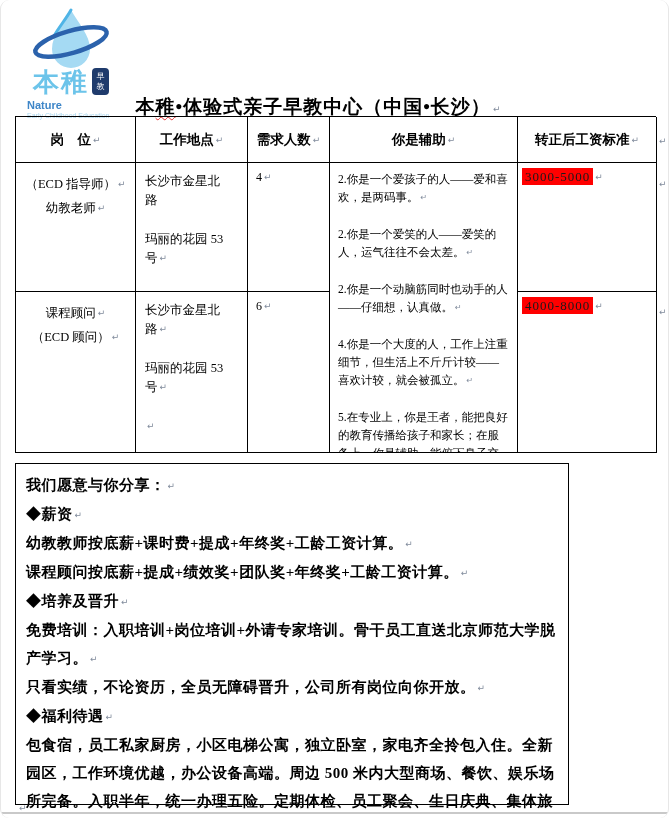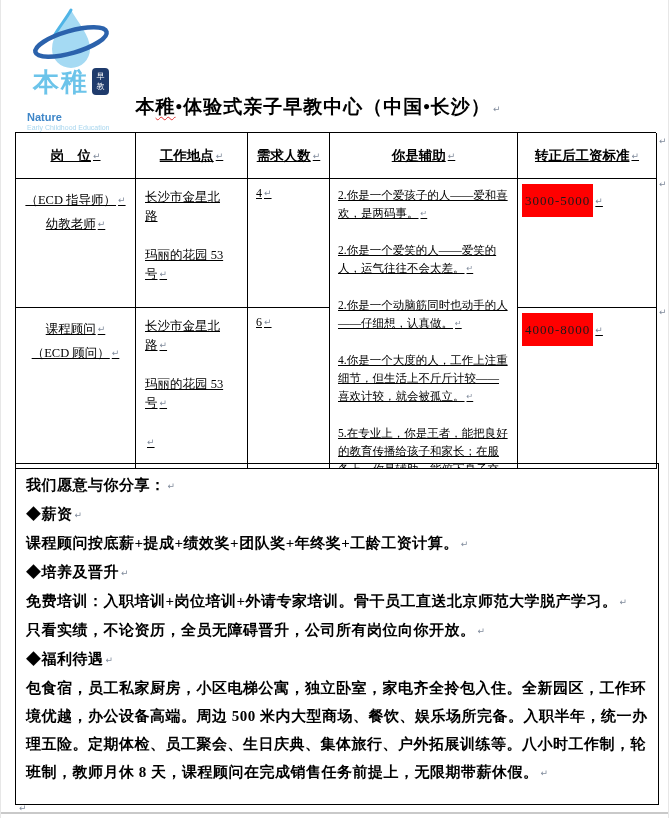--- a/index.html
+++ b/index.html
@@ -1,74 +1,73 @@
 <!DOCTYPE html>
 <html><head>
 <meta charset="utf-8">
 <style>
   * { margin:0; padding:0; box-sizing:border-box; }
   html,body { background:#fff; }
   body { font-family:"Liberation Serif", serif; color:#000; }
   .page {
     position:relative; width:669px; height:818px; margin:0 auto;
     background:#fff; overflow:hidden;
-    border-left:1px solid #e7e7e7; border-right:1px solid #e7e7e7;
+    border-left:1px solid #e7e7e7; border-right:1px solid #e7e7e7;border-radius:9px;
   }
 
   
   .logo { position:absolute; left:20px; top:6px; width:100px; text-align:center; }
   .logo svg { display:block; margin:0 auto; }
   .logo-name-row { display:flex; align-items:flex-end; justify-content:center; gap:3px; margin-top:-2px; }
   .logo-cn { font-size:26px; font-weight:bold; color:#6CC4EA; letter-spacing:2px; line-height:26px; font-family:"Liberation Sans", sans-serif; }
   .logo-badge { width:17px; height:27px; background:#1F3B6C; border-radius:4px; display:flex; flex-direction:column; align-items:center; justify-content:center; }
   .logo-badge span { color:#fff; font-size:8px; line-height:10px; font-family:"Liberation Sans", sans-serif; }
-  .logo-en { margin-top:16px; text-align:left; padding-left:6px; }
+  .logo-en { margin-top:4px; text-align:left; padding-left:6px; }
   .logo-nature { font-size:11px; font-weight:bold; color:#3E86C8; font-family:"Liberation Sans", sans-serif; }
   .logo-tagline { font-size:7px; color:#A9D6EE; font-family:"Liberation Sans", sans-serif; margin-top:1px; }
 
   
   .doc-title {
     position:absolute; left:0; top:94px; width:669px; text-align:center;
     padding-right:34px; font-size:19px; font-weight:bold; letter-spacing:1px;
   }
   .wavy-red { text-decoration:underline; text-decoration-style:wavy; text-decoration-color:#E03030; text-decoration-thickness:1px; text-underline-offset:3px; }
   .wavy-blue { text-decoration-style:wavy; text-decoration-color:#2F5BD8; text-decoration-thickness:1px; text-underline-offset:3px; }
 
   
   .pilcrow { color:#808b9c; font-size:9px; font-family:"DejaVu Sans", sans-serif; margin-left:2px; font-weight:normal; vertical-align:1px; }
   .pilcrow.tiny { font-size:8px; }
   .edge-mark { position:absolute; color:#808b9c; font-size:9px; font-family:"DejaVu Sans", sans-serif; }
 
   
   .jobtable {
-    position:absolute; left:14px; top:132px; width:641px;
+    position:absolute; left:14px; top:116px; width:641px;
     display:grid;
     grid-template-columns:120px 112px 82px 188px 139px;
     grid-template-rows:46px 129px 161px;
     border-top:1px solid #000; border-left:1px solid #000;
     font-size:12px;
-    text-decoration:underline;
   }
   .cell { border-right:1px solid #000; border-bottom:1px solid #000; overflow:hidden; }
   .th { display:flex; align-items:center; justify-content:center; font-weight:bold; font-size:13.5px; }
   .pos-cell { text-align:center; padding-top:9px; line-height:24px; font-size:12.5px; }
   .loc-cell { padding:9px 16px 0 9px; font-size:12.5px; line-height:19px; }
   .loc-cell p { margin:0 0 20px 0; }
   .count-cell { padding:7px 0 0 8px; font-size:12px; }
   .req-cell { padding:7px 7px 0 8px; font-size:11.5px; line-height:18px; }
   .req-cell p { margin:0 0 18px 0; }
   .salary-cell { padding:5px 0 0 4px; }
   .salary-chip {
     display:inline-block; background:#FF0000; color:#1a1a1a;
-    font-size:13px; letter-spacing:1px; padding:8px 3px; line-height:17px;
+    font-size:13px; letter-spacing:1px; padding:0 3px; line-height:17px;
   }
 
   
   .share-box {
-    position:absolute; left:14px; top:463px; width:644px; height:342px;
+    position:absolute; left:14px; top:463px; width:554px; height:342px;
     border:1px solid #000; padding:7px 10px 0 10px;
     font-size:15px; line-height:28px; font-weight:600; letter-spacing:0.5px;
   }
   .share-box p { margin:0; }
 
   .page-break-line { position:absolute; left:0; top:812px; width:669px; height:2px; background:#c9c9c9; }
 </style>
 </head>
 <body>
 
@@ -160,20 +159,21 @@
     </div>
   </div>
 
   <span class="edge-mark" style="left:658px; top:136px;">↵</span>
   <span class="edge-mark" style="left:658px; top:179px;">↵</span>
   <span class="edge-mark" style="left:658px; top:307px;">↵</span>
 
   <div class="share-box">
     <p><span>我们愿意与你分享：</span><span class="pilcrow">↵</span></p>
     <p><span>◆薪资</span><span class="pilcrow">↵</span></p>
+    <p><span>幼教教师按底薪+课时费+提成+年终奖+工龄工资计算。</span><span class="pilcrow">↵</span></p>
     <p><span>课程顾问按底薪+提成+</span><span class="wavy-blue">绩效奖+团队奖</span><span>+年终奖+工龄工资计算。</span><span class="pilcrow">↵</span></p>
     <p><span>◆培养及晋升</span><span class="pilcrow">↵</span></p>
     <p><span>免费培训：入职培训+岗位培训+外请专家培训。骨干员工直送北京师范大学脱产学习。</span><span class="pilcrow">↵</span></p>
     <p><span>只看实绩，不论资历，全员无障碍晋升，公司所有岗位向你开放。</span><span class="pilcrow">↵</span></p>
     <p><span>◆福利待遇</span><span class="pilcrow">↵</span></p>
     <p><span>包食宿，员工私家厨房，小区电梯公寓，独立卧室，家电齐全拎包入住。全新园区，工作环境优越，办公设备高端。周边 500 米内大型商场、餐饮、娱乐场所完备。</span><span class="wavy-blue">入职半年</span><span>，统一办理五险。定期体检、员工聚会、生日庆典、集体旅行、户外拓展训练等。八小时工作制，轮班制，教师月休 8 天，课程顾问在完成销售任务前提上，无限期带薪休假。</span><span class="pilcrow">↵</span></p>
     <p></p>
   </div>
 
   <span class="edge-mark" style="left:18px; top:803px;">↵</span>

